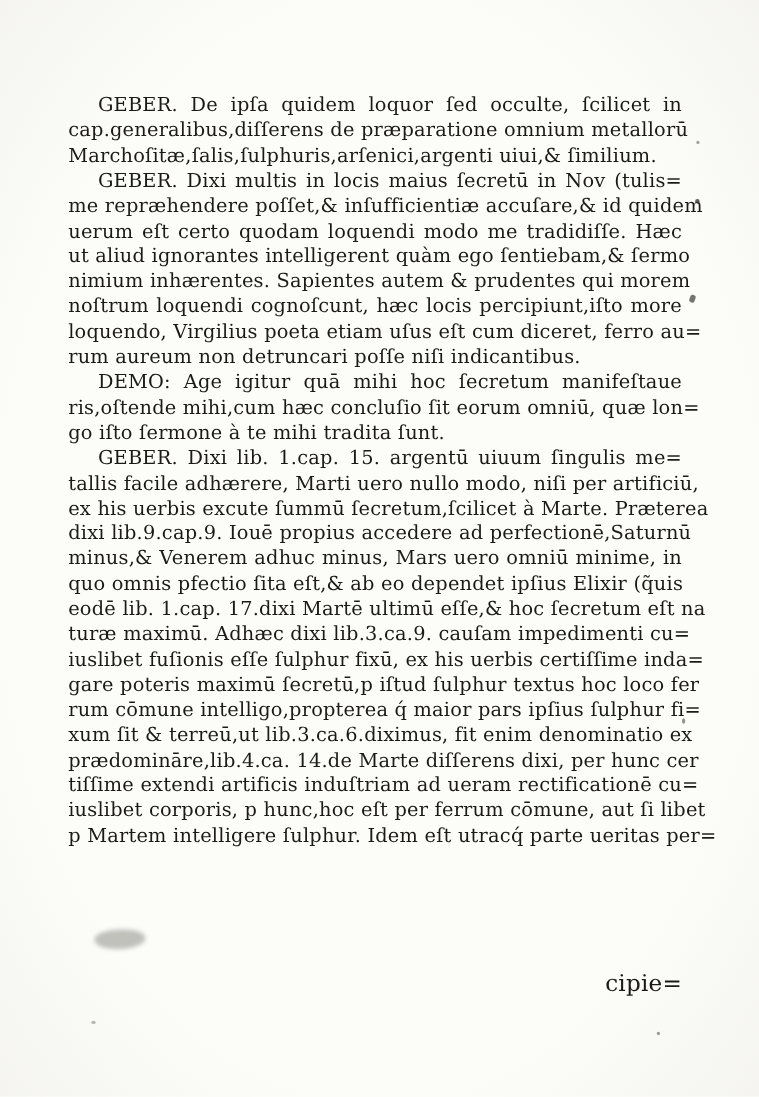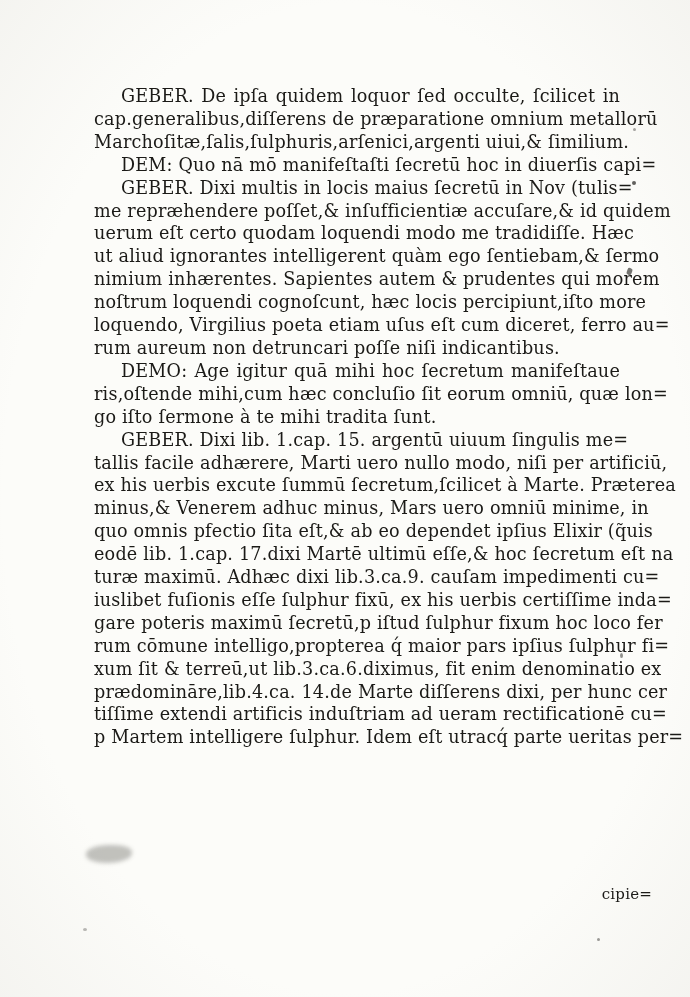--- a/index.html
+++ b/index.html
@@ -33,21 +33,20 @@
     font-size: 17.6px;
     line-height: 22.9px;
     letter-spacing: 0.2px;
   }
   .line {
     text-align: justify;
     text-align-last: justify;
     -moz-text-align-last: justify;
     white-space: nowrap;
     text-rendering: optimizeLegibility;
-    margin-left: 32px;
   }
   .line.indent {
     text-indent: 27px;
   }
   .line.last {
     text-align-last: left;
     -moz-text-align-last: left;
   }
   .line.catchword {
     text-align-last: right;
@@ -78,48 +77,49 @@
   }
 </style>
 </head>
 <body>
 
 <div class="scan-page">
   <div class="text-block" id="text-block">
       <div class="line indent">GEBER.  De ipſa quidem loquor ſed occulte, ſcilicet in</div>
       <div class="line">cap.generalibus,diſſerens de præparatione omnium metallorū</div>
       <div class="line last">Marchoſitæ,ſalis,ſulphuris,arſenici,argenti uiui,&amp; ſimilium.</div>
-      <div class="line indent">DEM: Quo nā mō manifeſtaſti ſecretū hoc in diuerſis capi=</div>
       <div class="line indent">GEBER.  Dixi multis in locis maius ſecretū in Nov (tulis=</div>
       <div class="line">me repræhendere poſſet,&amp; inſufficientiæ accuſare,&amp; id quidem</div>
       <div class="line">uerum eſt certo quodam loquendi modo me tradidiſſe.  Hæc</div>
       <div class="line">ut aliud ignorantes intelligerent quàm ego ſentiebam,&amp; ſermo</div>
       <div class="line">nimium inhærentes.  Sapientes autem &amp; prudentes qui morem</div>
       <div class="line">noſtrum loquendi cognoſcunt, hæc locis percipiunt,iſto more</div>
       <div class="line">loquendo, Virgilius poeta etiam uſus eſt cum diceret, ferro au=</div>
       <div class="line last">rum aureum non detruncari poſſe niſi indicantibus.</div>
       <div class="line indent">DEMO:  Age igitur quā mihi hoc ſecretum manifeſtaue</div>
       <div class="line">ris,oſtende mihi,cum hæc concluſio ſit eorum omniū, quæ lon=</div>
       <div class="line last">go iſto ſermone à te mihi tradita ſunt.</div>
       <div class="line indent">GEBER.  Dixi lib. 1.cap. 15. argentū uiuum ſingulis me=</div>
       <div class="line">tallis facile adhærere, Marti uero nullo modo, niſi per artificiū,</div>
       <div class="line">ex his uerbis excute ſummū ſecretum,ſcilicet à Marte. Præterea</div>
+      <div class="line">dixi lib.9.cap.9. Iouē propius accedere ad perfectionē,Saturnū</div>
       <div class="line">minus,&amp; Venerem adhuc minus, Mars uero omniū minime, in</div>
       <div class="line">quo omnis pfectio ſita eſt,&amp; ab eo dependet ipſius Elixir (q̃uis</div>
       <div class="line">eodē lib. 1.cap. 17.dixi Martē ultimū eſſe,&amp; hoc ſecretum eſt na</div>
       <div class="line">turæ maximū. Adhæc dixi lib.3.ca.9. cauſam impedimenti cu=</div>
       <div class="line">iuslibet fuſionis eſſe ſulphur fixū, ex his uerbis certiſſime inda=</div>
-      <div class="line">gare poteris maximū ſecretū,p iſtud ſulphur fixum hoc loco fer</div>
+      <div class="line">gare poteris maximū ſecretū,p iſtud ſulphur textus hoc loco fer</div>
       <div class="line">rum cōmune intelligo,propterea q́ maior pars ipſius ſulphur fi=</div>
       <div class="line">xum ſit &amp; terreū,ut lib.3.ca.6.diximus, fit enim denominatio ex</div>
       <div class="line">prædomināre,lib.4.ca. 14.de Marte diſſerens dixi, per hunc cer</div>
       <div class="line">tiſſime extendi artificis induſtriam ad ueram rectificationē cu=</div>
+      <div class="line">iuslibet corporis, p hunc,hoc eſt per ferrum cōmune, aut ſi libet</div>
       <div class="line">p Martem intelligere ſulphur. Idem eſt utracq́ parte ueritas per=</div>
     </div>
-  <div class="line catchword text-block" style="position:absolute; left:62px; top:883px; width:558px; font-family:'DejaVu Serif','Liberation Serif',serif; font-size:15px; line-height:22.9px; color:#1b1a17; text-align:right;">cipie=</div>
+  <div class="line catchword text-block" style="position:absolute; left:62px; top:883px; width:558px; font-family:'DejaVu Serif','Liberation Serif',serif; font-size:21px; line-height:22.9px; color:#1b1a17; text-align:right;">cipie=</div>
   <div class="smudge"></div>
   <div class="speck s1"></div>
   <div class="speck s2"></div>
   <div class="speck s3"></div>
   <div class="speck s4"></div>
   <div class="speck s5"></div>
   <div class="speck s6"></div>
 </div>
 
 </body></html>

